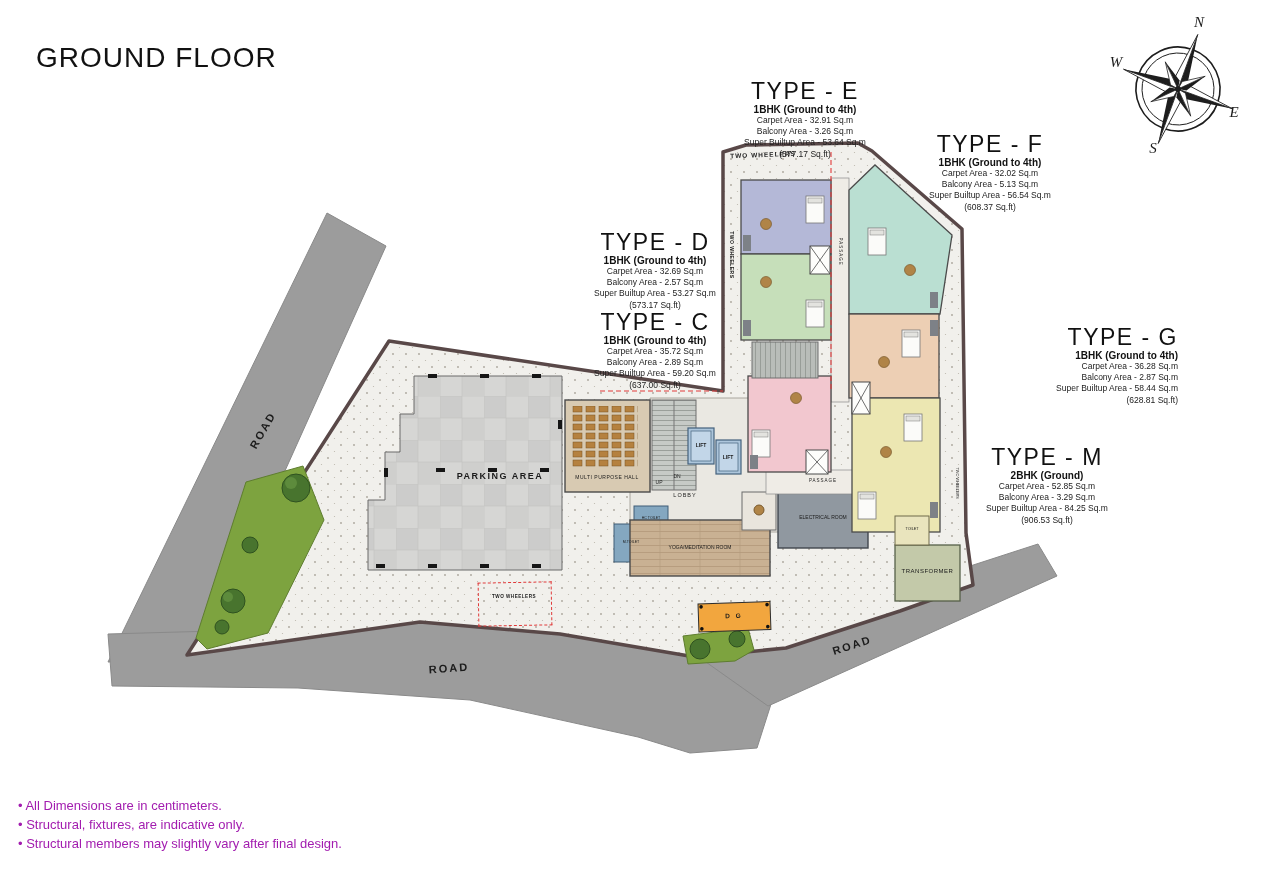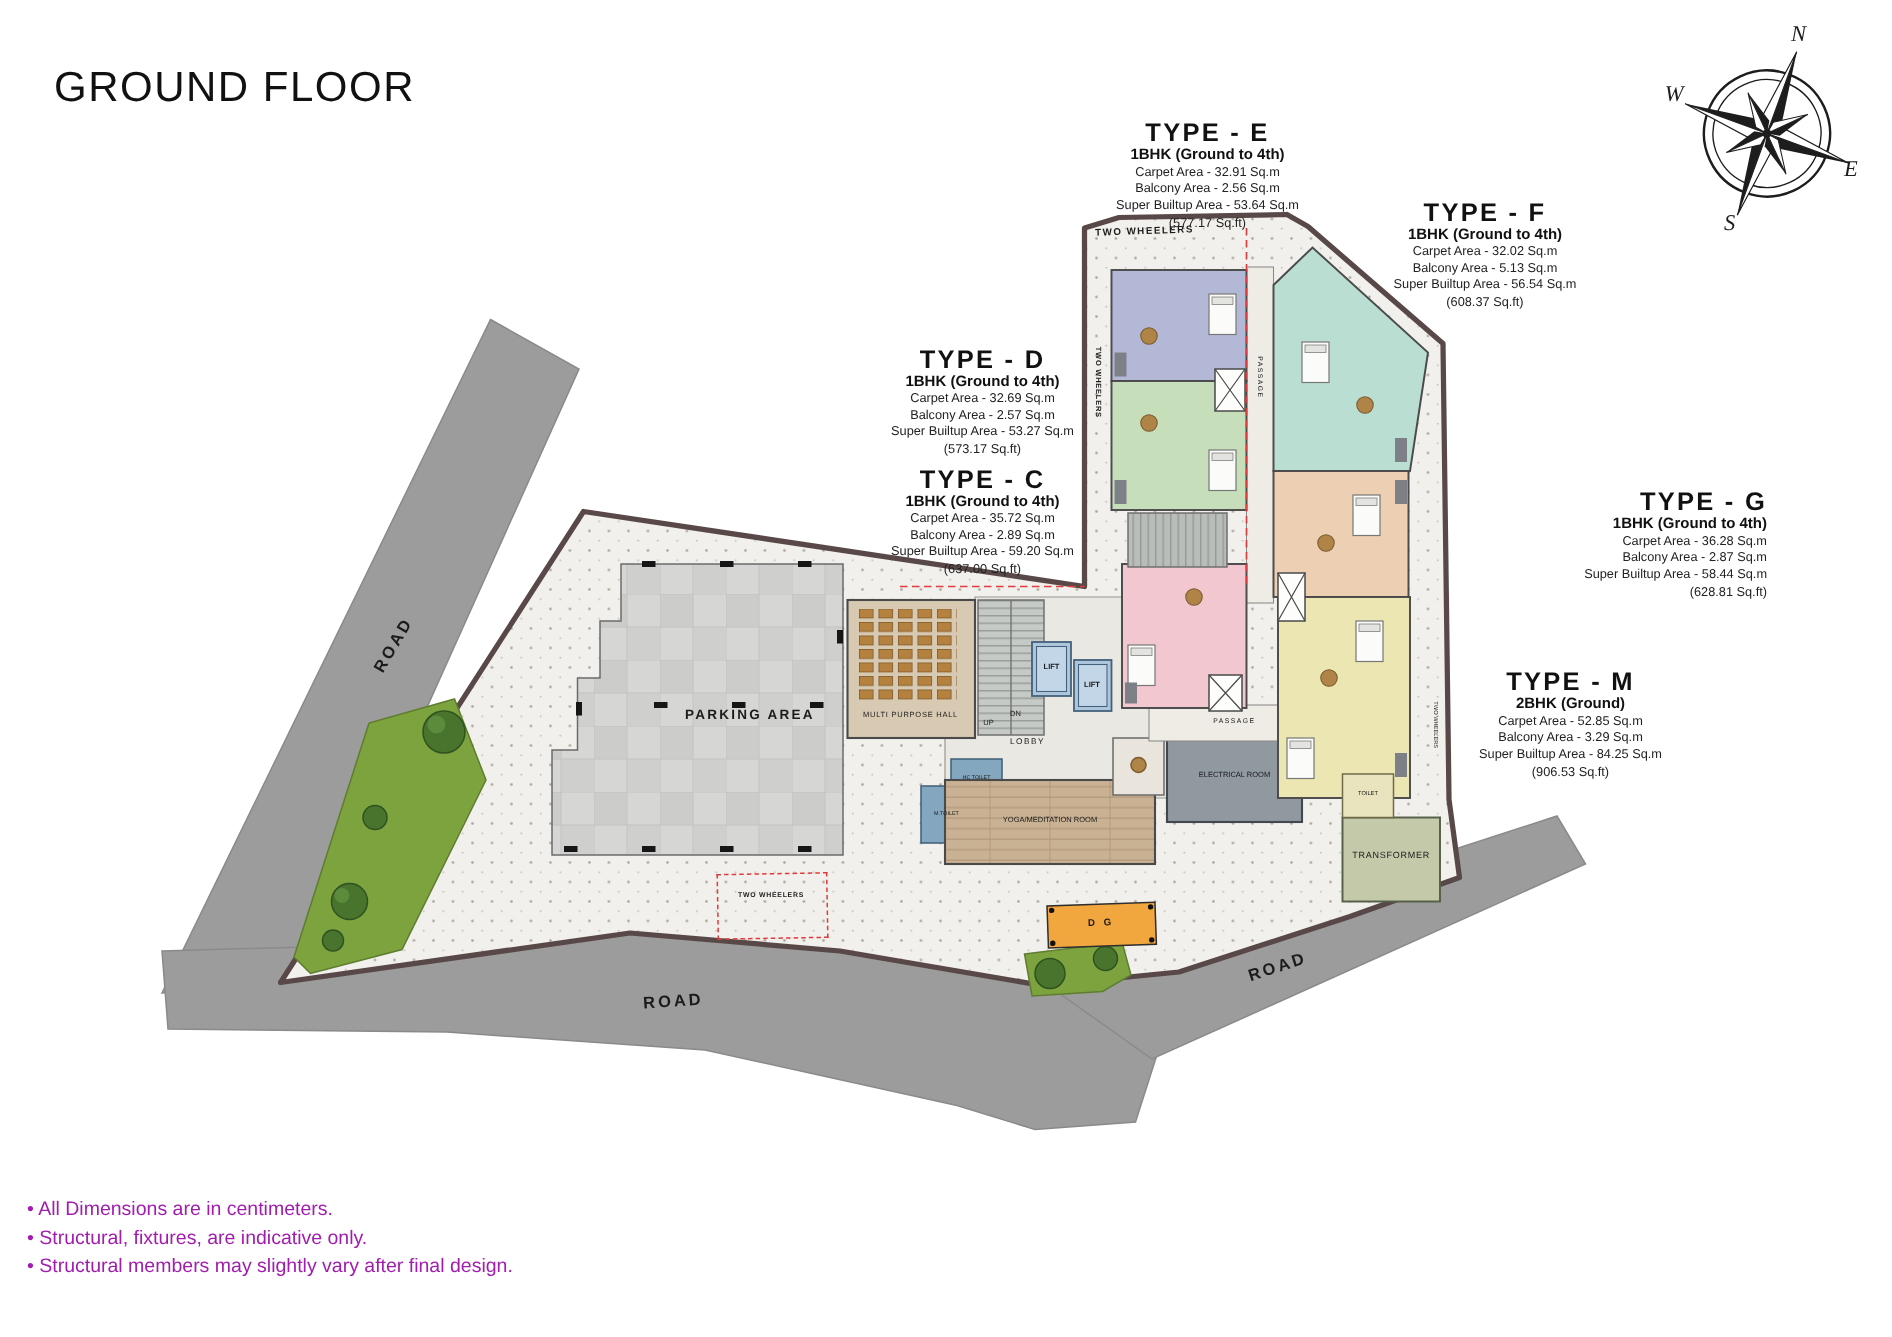--- a/index.html
+++ b/index.html
@@ -5,21 +5,21 @@
   html,body{margin:0;padding:0;background:#ffffff;}
   #canvas{position:relative;width:1261px;height:891px;background:#ffffff;overflow:hidden;
           font-family:"Liberation Sans",sans-serif;color:#1b1b1b;}
   #plan-svg{position:absolute;left:0;top:0;}
   .lbl{position:absolute;text-align:center;line-height:1.15;color:#1b1b1b;
        font-family:"Liberation Sans",sans-serif;transform-origin:center;}
   .b{font-weight:bold;}
   #page-title{position:absolute;left:36px;top:42px;font-size:28px;font-weight:normal;
               letter-spacing:1px;color:#111;}
   .type-block{position:absolute;width:190px;text-align:center;}
-  .type-name{font-size:17px;font-weight:bold;letter-spacing:1.5px;color:#111;line-height:1;}
+  .type-name{font-size:23px;font-weight:normal;letter-spacing:1.5px;color:#111;line-height:1;}
   .type-sub{font-size:10px;font-weight:bold;margin-top:1px;color:#111;}
   .type-line{font-size:8.5px;line-height:1.32;color:#222;}
   #notes{position:absolute;left:18px;top:796px;}
   .note-line{font-size:13px;line-height:19px;color:#a21caf;}
   #tw-dashed-box{position:absolute;left:478px;top:582px;width:72px;height:42px;
                  border:1.3px dashed #e03a3a;transform:rotate(-1deg);}
   .compass-letter{font-family:"Liberation Serif",serif;font-style:italic;font-size:15px;fill:#1d1d1d;}
 </style>
 </head>
 <body>
@@ -256,21 +256,21 @@
       <text class="compass-letter" x="-25" y="64" text-anchor="middle">S</text>
     </g>
   </svg>
 
   <div id="page-title">GROUND FLOOR</div>
 
   <div class="type-block" style="left:710px;top:80px;">
     <div class="type-name">TYPE - E</div>
     <div class="type-sub">1BHK (Ground to 4th)</div>
     <div class="type-line">Carpet Area - 32.91 Sq.m</div>
-    <div class="type-line">Balcony Area - 2.56 Sq.m</div>
+    <div class="type-line">Balcony Area - 3.26 Sq.m</div>
     <div class="type-line">Super Builtup Area - 53.64 Sq.m</div>
     <div class="type-line">(577.17 Sq.ft)</div>
   </div>
   <div class="type-block" style="left:895px;top:133px;">
     <div class="type-name">TYPE - F</div>
     <div class="type-sub">1BHK (Ground to 4th)</div>
     <div class="type-line">Carpet Area - 32.02 Sq.m</div>
     <div class="type-line">Balcony Area - 5.13 Sq.m</div>
     <div class="type-line">Super Builtup Area - 56.54 Sq.m</div>
     <div class="type-line">(608.37 Sq.ft)</div>

